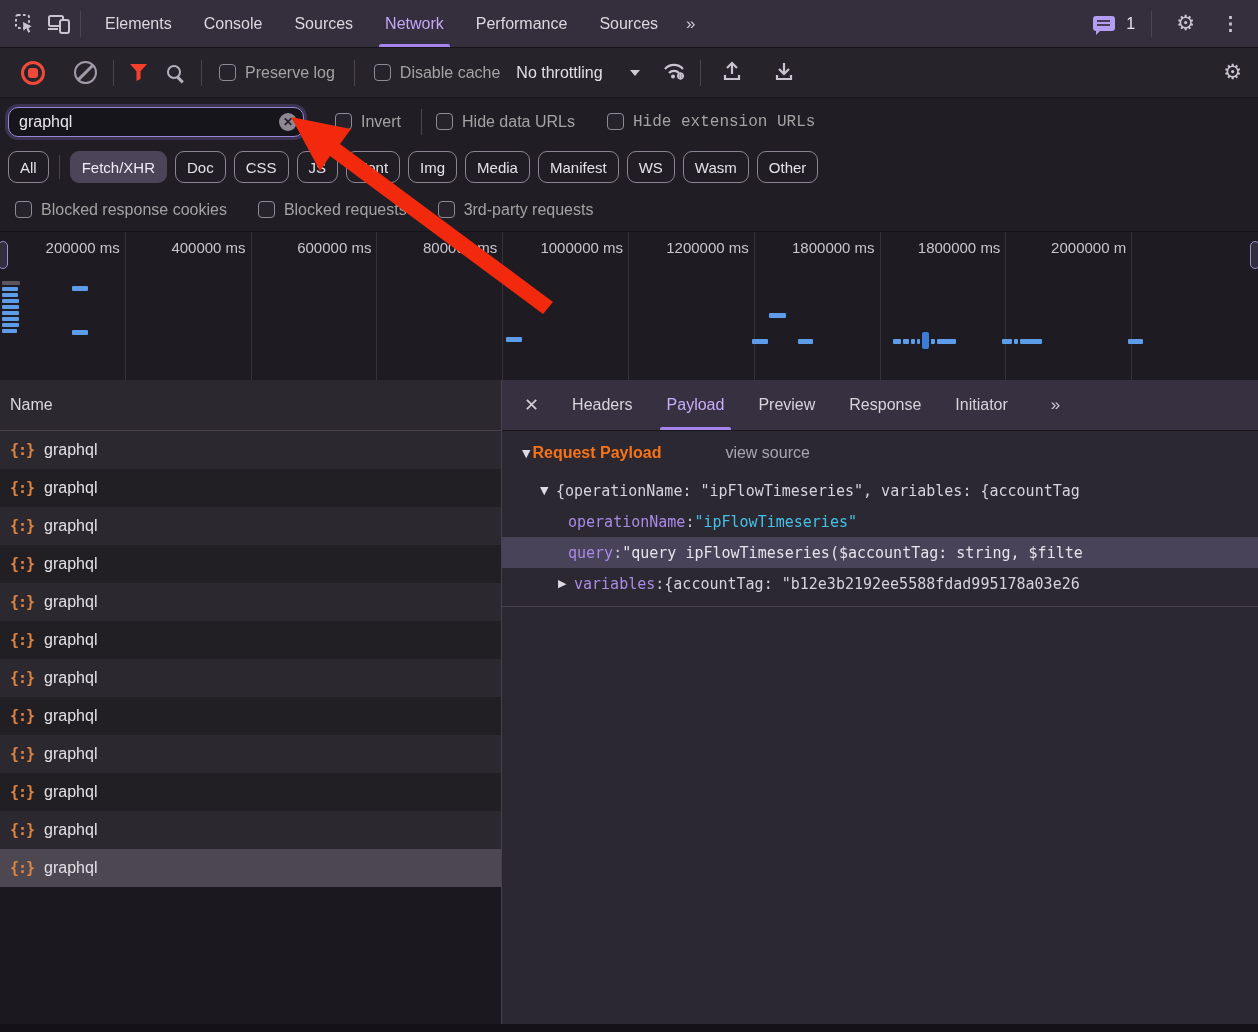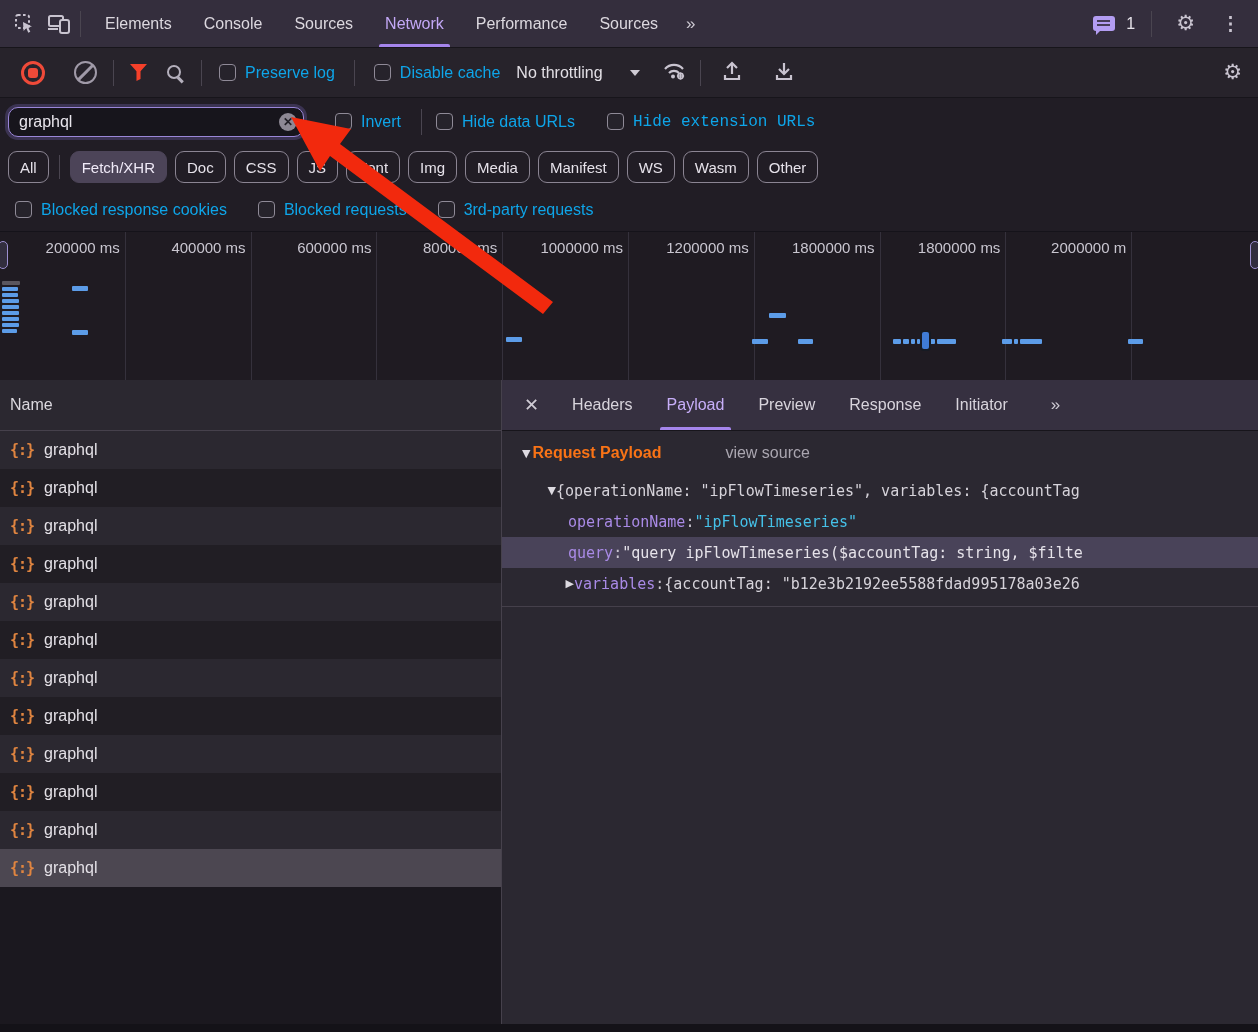--- a/index.html
+++ b/index.html
@@ -28,21 +28,21 @@
   .rec{width:18px;height:18px;border:3px solid #ef4a39;border-radius:50%;margin-left:21px;position:relative;cursor:pointer;}
   .rec::after{content:"";position:absolute;left:4px;top:4px;width:10px;height:10px;background:#ef4a39;border-radius:3px;}
   .clear-ic{width:19px;height:19px;border:2.5px solid #a09aa8;border-radius:50%;margin-left:29px;position:relative;cursor:pointer;}
   .clear-ic::after{content:"";position:absolute;left:-1px;top:8px;width:21px;height:2.5px;background:#a09aa8;transform:rotate(-45deg);}
   .toolbar2 .vdiv{margin-left:16px;}
   .funnel{width:17px;height:17px;margin-left:16px;background:#f4402a;clip-path:polygon(0 0,100% 0,62% 42%,62% 88%,38% 100%,38% 42%);cursor:pointer;}
   .mag{position:relative;width:20px;height:20px;margin-left:18px;cursor:pointer;}
   .mag::before{content:"";position:absolute;left:2px;top:2px;width:10px;height:10px;border:2.5px solid #b5b0bd;border-radius:50%;}
   .mag::after{content:"";position:absolute;left:13px;top:13px;width:7px;height:2.5px;background:#b5b0bd;transform:rotate(45deg);transform-origin:left center;}
   .cb{width:15px;height:15px;border:1.5px solid #8f8a97;border-radius:4px;background:#26232b;flex:0 0 15px;cursor:pointer;}
-  .cb-group{display:flex;align-items:center;gap:9px;font-size:16px;color:#0ea5e9;cursor:pointer;}
+  .cb-group{display:flex;align-items:center;gap:9px;font-size:16px;color:#a3a3a3;cursor:pointer;}
   .throttle{display:flex;align-items:center;margin-left:16px;cursor:pointer;}
   .throttle-label{font-size:16px;color:#e2dfe5;}
   .caret-down{width:0;height:0;border-left:5px solid transparent;border-right:5px solid transparent;border-top:6px solid #cfcbd4;margin-left:27px;}
   .svg-ic{cursor:pointer;display:block;}
   .toolbar-gear{position:absolute;right:16px;}
 
   
   .filter-row{position:absolute;top:98px;left:0;right:0;height:47px;display:flex;align-items:center;}
   .filter-input-wrap{position:relative;margin-left:8px;width:296px;height:30px;}
   .filter-input{width:100%;height:100%;box-sizing:border-box;background:#17151c;border:1px solid #9a86d8;border-radius:10px;
@@ -66,21 +66,21 @@
   .tl-grid{position:absolute;inset:0;display:grid;grid-template-columns:repeat(10,125.8px);}
   .tl-cell{border-right:1px solid #35313c;padding:7px 5px 0 0;text-align:right;font-size:15px;color:#c9c6d0;overflow:hidden;white-space:nowrap;}
   .tl-bars{position:absolute;inset:0;}
   .tbar{position:absolute;background:#5c9ce8;border-radius:1px;}
   .tbar.gray{background:#5a565e;}
   .tbar.marker{background:#3f7cd6;box-shadow:0 0 0 2px #161b24;border-radius:2px;}
   .tl-handle{position:absolute;top:9px;width:8px;height:26px;border:1.5px solid #9c8fd0;border-radius:5px;background:#322e3e;cursor:ew-resize;}
   .tl-handle.left{left:-2px;} .tl-handle.right{right:-2px;}
 
   
-  .content{position:absolute;top:380px;left:0;right:0;bottom:0;display:flex;text-align:right;}
+  .content{position:absolute;top:380px;left:0;right:0;bottom:0;display:flex;}
   .left-pane{width:501px;flex:0 0 501px;background:#1b181f;display:flex;flex-direction:column;}
   .name-header{height:50px;flex:0 0 50px;background:#2b2830;border-bottom:1px solid #46414c;display:flex;align-items:center;
     padding-left:10px;font-size:16px;color:#dbd8de;cursor:pointer;}
   .req-row{height:38px;flex:0 0 38px;display:flex;align-items:center;padding-left:10px;font-size:16px;color:#e4e1e7;cursor:pointer;white-space:nowrap;}
   .req-row.odd{background:#2b2830;} .req-row.even{background:#211e24;} .req-row.selected{background:#4c4751;}
   .xhr-ic{font-family:"DejaVu Sans Mono",monospace;font-weight:bold;font-size:15px;color:#e08540;margin-right:10px;letter-spacing:-1px;}
 
   .right-pane{flex:1;background:#2b2831;border-left:1px solid #46414c;display:flex;flex-direction:column;overflow:hidden;}
   .detail-tabs{height:50px;flex:0 0 50px;background:#363040;border-bottom:1px solid #17151b;display:flex;align-items:center;}
   .close-x{font-size:18px;color:#cfcbd4;padding:0 16px 0 22px;cursor:pointer;}

